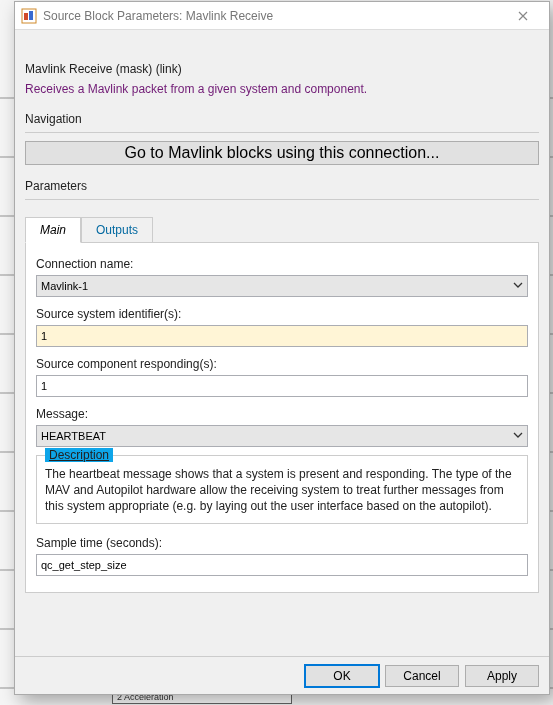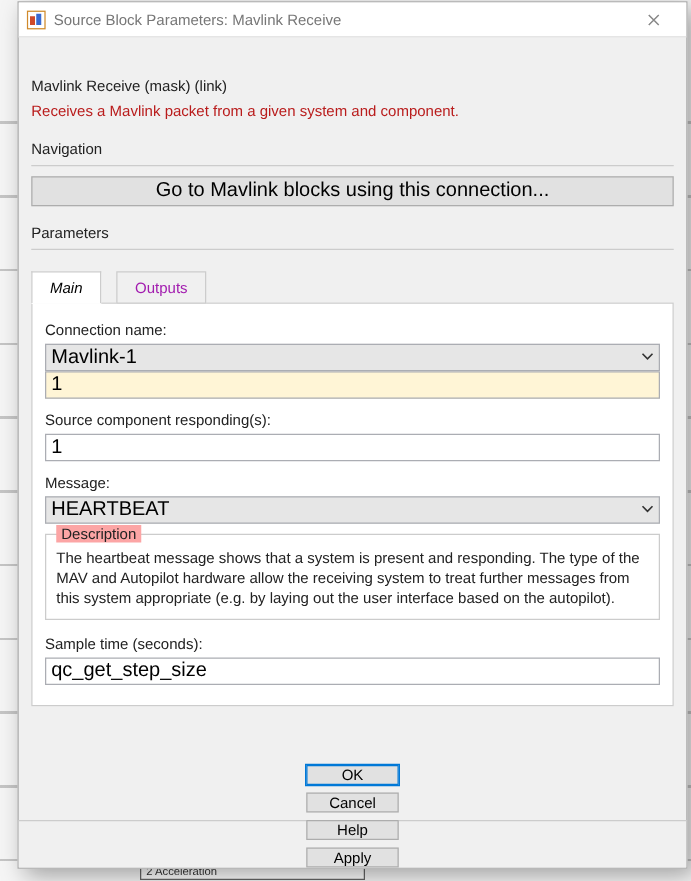--- a/index.html
+++ b/index.html
@@ -70,21 +70,21 @@
       font-size: 14px;
     }
     .content {
       flex: 1;
       padding: 12px 10px 0 10px;
       overflow: auto;
       display:flex;
       flex-direction:column;
     }
     .mask-line { color:#222; margin-bottom: 6px; }
-    .desc-line { color:#b91c1c; margin-bottom: 10px; }
+    .desc-line { color:#701a75; margin-bottom: 10px; }
     .section-label { color:#222; margin: 6px 0 4px 0; }
     .hr { border-top:1px solid #ccc; margin: 2px 0 8px 0; }
     .nav-btn {
       width: 100%;
       height: 24px;
       background: #e1e1e1;
       border: 1px solid #adadad;
       font-size: 16px;
       cursor: pointer;
     }
@@ -102,35 +102,34 @@
       top: 1px;
     }
     .tab.active {
       background: #fff;
       border-bottom: 1px solid #fff;
       z-index: 2;
       font-style: italic;
     }
     .tab:not(.active){
       border-bottom:1px solid #ccc;
-      color:#a21caf;
-      margin-left:12px;
+      color:#0369a1;
     }
     .tab-panel {
       background: #fff;
       border: 1px solid #ccc;
       padding: 10px;
       flex:0 0 auto;
     }
     .form-label { margin: 4px 0 4px 0; color:#222; }
     .text-input, .select {
       width: 100%;
       height: 22px;
       border: 1px solid #abadb3;
-      font-size: 16px;
+      font-size: 11px;
       padding: 0 4px;
       font-family: inherit;
       background:#fff;
     }
     .select {
       background: #e6e6e6;
       appearance: none;
       position: relative;
     }
     .select-wrap{ position:relative; width:100%; }
@@ -143,37 +142,37 @@
     .highlight { background:#fff5d6; }
     .fieldset {
       border: 1px solid #ccc;
       padding: 10px 8px 8px 8px;
       margin-top: 8px;
       position: relative;
     }
     .fieldset .legend {
       position: absolute;
       top: -8px; left: 8px;
-      background: #fca5a5;
+      background: #0ea5e9;
       padding: 0 4px;
       font-size: 12px;
       color:#222;
+      text-decoration:underline;
     }
     .fieldset .body { color:#222; line-height: 1.35; }
     .spacer{ flex:1; }
     .button-bar {
       height: 38px;
       border-top: 1px solid #ccc;
       display: flex;
       justify-content: flex-end;
       align-items: center;
       gap: 6px;
       padding: 0 10px;
       background:#f0f0f0;
-      flex-direction:column;
     }
     .btn {
       width: 74px; height: 22px;
       background: #e1e1e1;
       border: 1px solid #adadad;
       font-size: 12px;
       cursor: pointer;
     }
     .btn.primary { border: 1px solid #0078d7; outline:1px solid #0078d7; }
   </style>
@@ -220,20 +219,21 @@
       <div class="form-label">Connection name:</div>
       <div class="select-wrap">
         <input class="select" readonly="" value="Mavlink-1" style="">
         <span class="chev">
           <svg width="12" height="12" viewBox="0 0 12 12">
               <path d="M2 4 L6 8 L10 4" fill="none" stroke="#333" stroke-width="1.3"></path>
             </svg>
         </span>
       </div>
 
+      <div class="form-label" style="margin-top:10px">Source system identifier(s):</div>
       <input class="text-input highlight" value="1" style="">
 
       <div class="form-label" style="margin-top:10px">Source component responding(s):</div>
       <input class="text-input" value="1" style="">
 
       <div class="form-label" style="margin-top:10px">Message:</div>
       <div class="select-wrap">
         <input class="select" readonly="" value="HEARTBEAT" style="">
         <span class="chev">
           <svg width="12" height="12" viewBox="0 0 12 12">
@@ -251,16 +251,15 @@
       <input class="text-input" value="qc_get_step_size" style="">
       <div style="height:6px"></div>
     </div>
 
     <div class="spacer"></div>
   </div>
 
   <div class="button-bar">
     <button class="btn primary">OK</button>
     <button class="btn">Cancel</button>
-    <button class="btn">Help</button>
     <button class="btn">Apply</button>
   </div>
 </div>
 
 </body></html>

